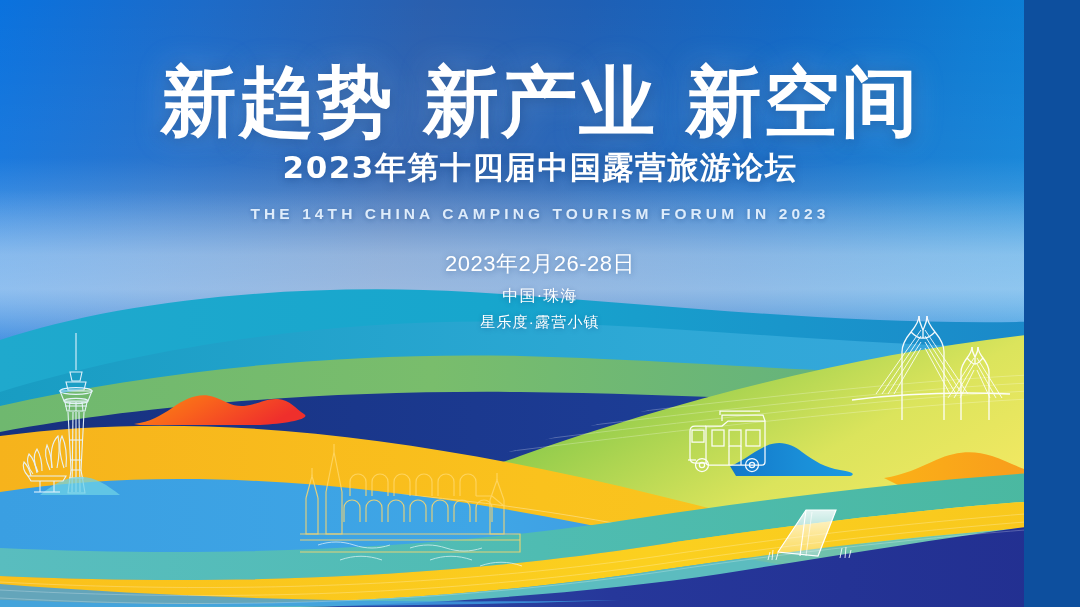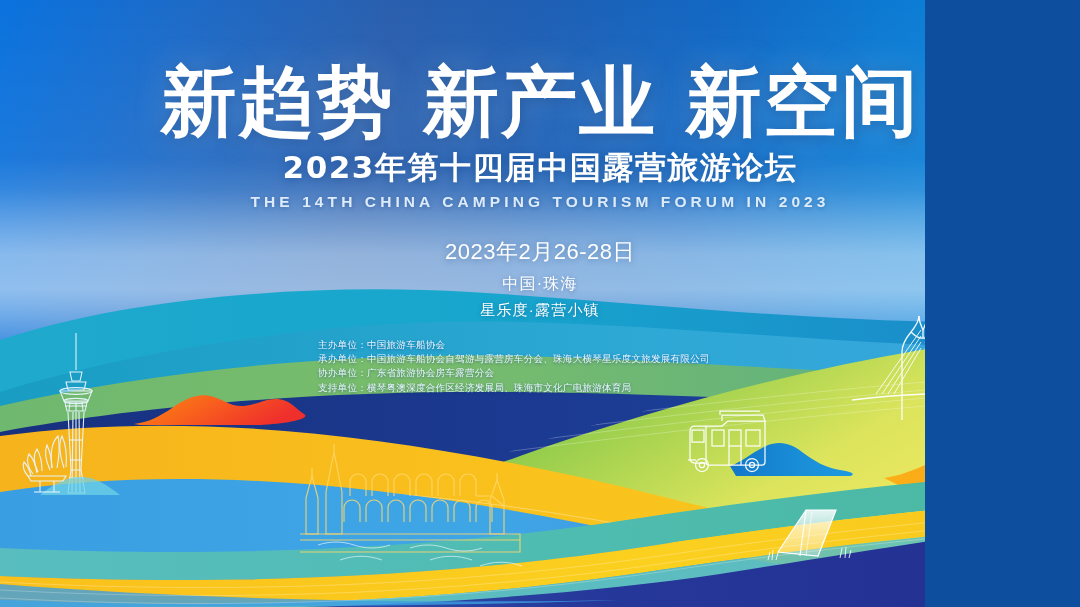--- a/index.html
+++ b/index.html
@@ -1,18 +1,18 @@
 <!DOCTYPE html>
 <html><head>
 <meta charset="utf-8">
 <style>
   html,body{margin:0;padding:0;background:#0d4f9e;}
   body{font-family:"Liberation Sans","DejaVu Sans",sans-serif;}
   #poster{
-    position:relative;width:925px;height:607px;overflow:hidden;
+    position:relative;width:1024px;height:607px;overflow:hidden;
     background:
       linear-gradient(180deg,
         rgba(255,255,255,0.00) 0%,
         rgba(255,255,255,0.06) 26%,
         rgba(220,238,250,0.42) 42%,
         rgba(205,232,250,0.30) 50%,
         rgba(255,255,255,0.00) 62%),
       linear-gradient(100deg,
         #0a72de 0%,
         #1d6bc8 18%,
@@ -42,21 +42,21 @@
     margin-top:6px;
     font-family:"DejaVu Sans","Liberation Sans",sans-serif;
     font-weight:700;
     font-size:31px;
     letter-spacing:1.5px;
     color:#ffffff;
     text-shadow:0 1px 8px rgba(12,55,115,.45);
     white-space:nowrap;
   }
   .subtitle-en{
-    margin-top:4px;
+    margin-top:16px;
     font-size:15.5px;
     font-weight:700;
     letter-spacing:4.1px;
     color:#e9f4ff;
     opacity:.92;
     text-shadow:0 1px 5px rgba(12,55,115,.4);
     white-space:nowrap;
   }
   .datecn{
     margin-top:26px;
@@ -421,20 +421,14 @@
 
   <div class="textwrap">
     <div class="maintitle">新趋势 新产业 新空间</div>
     <div class="subtitle-cn">2023年第十四届中国露营旅游论坛</div>
     <div class="subtitle-en">THE 14TH CHINA CAMPING TOURISM FORUM IN 2023</div>
     <div class="datecn">2023年2月26-28日</div>
     <div class="place">中国·珠海</div>
     <div class="venue">星乐度·露营小镇</div>
   </div>
 
-  <div class="credits">
-    <div>主办单位：中国旅游车船协会</div>
-    <div>承办单位：中国旅游车船协会自驾游与露营房车分会、珠海大横琴星乐度文旅发展有限公司</div>
-    <div>协办单位：广东省旅游协会房车露营分会</div>
-    <div>支持单位：横琴粤澳深度合作区经济发展局、珠海市文化广电旅游体育局</div>
-  </div>
 
 </div>
 
 </body></html>

